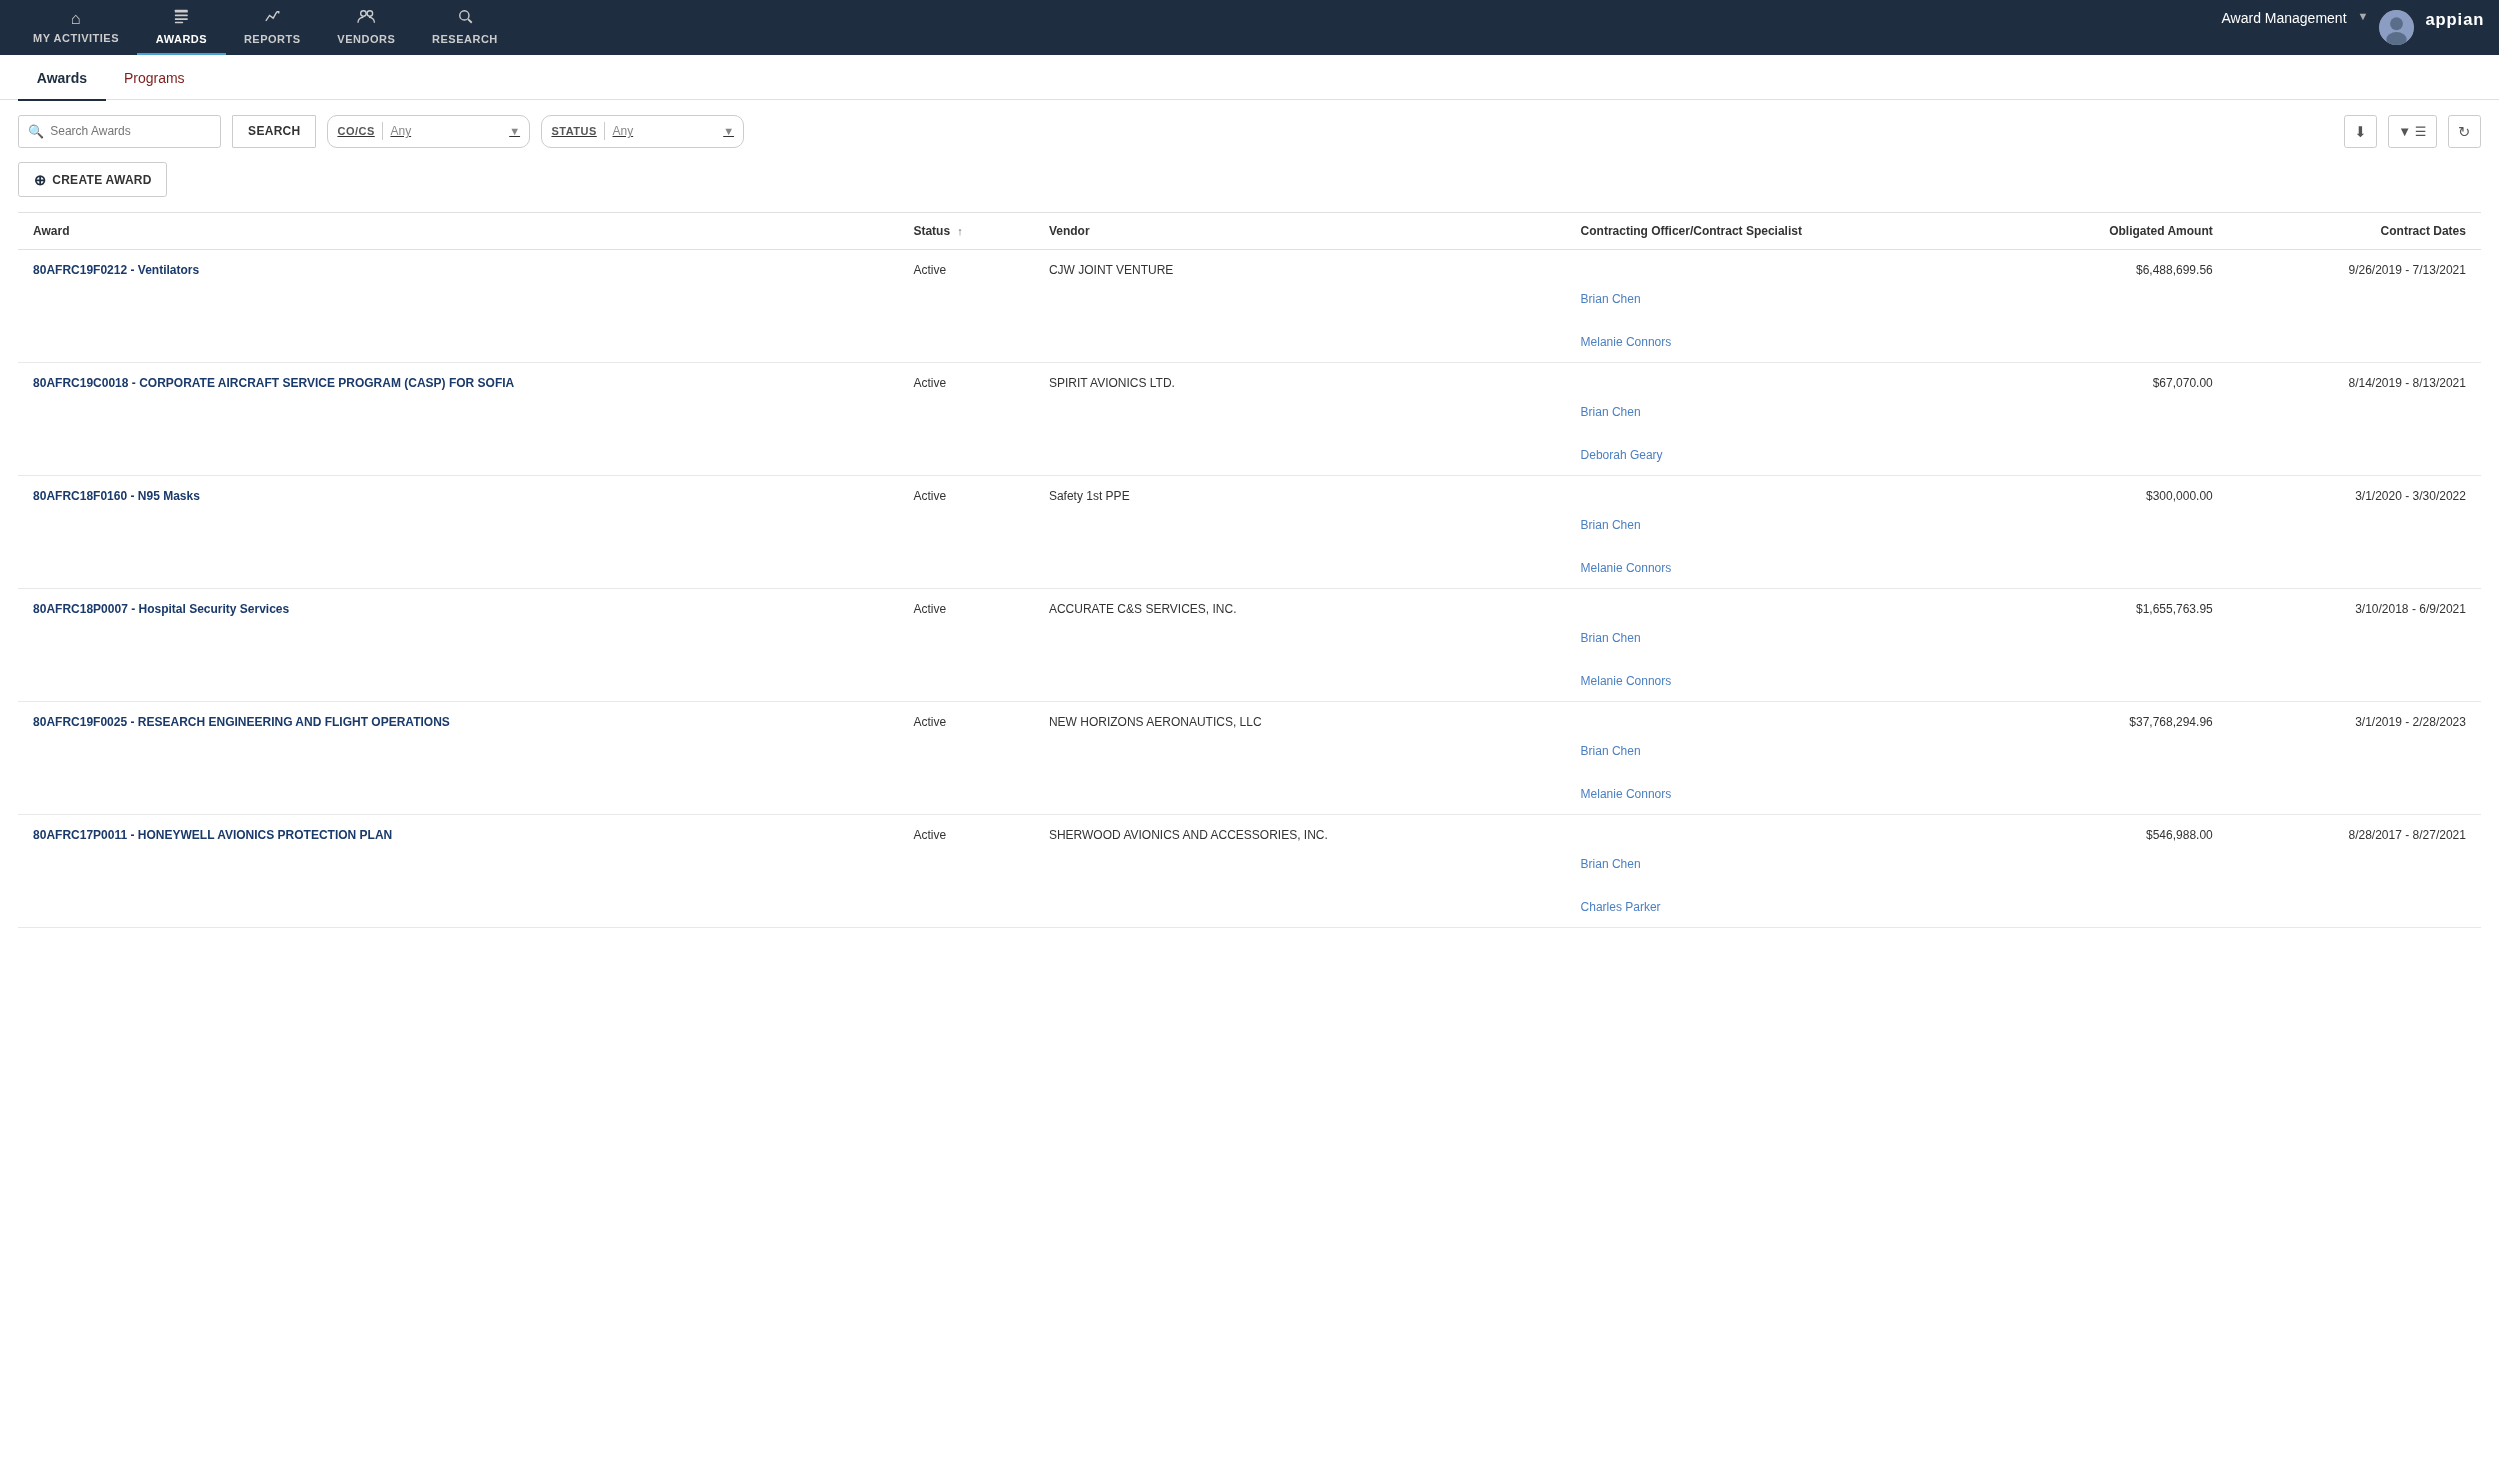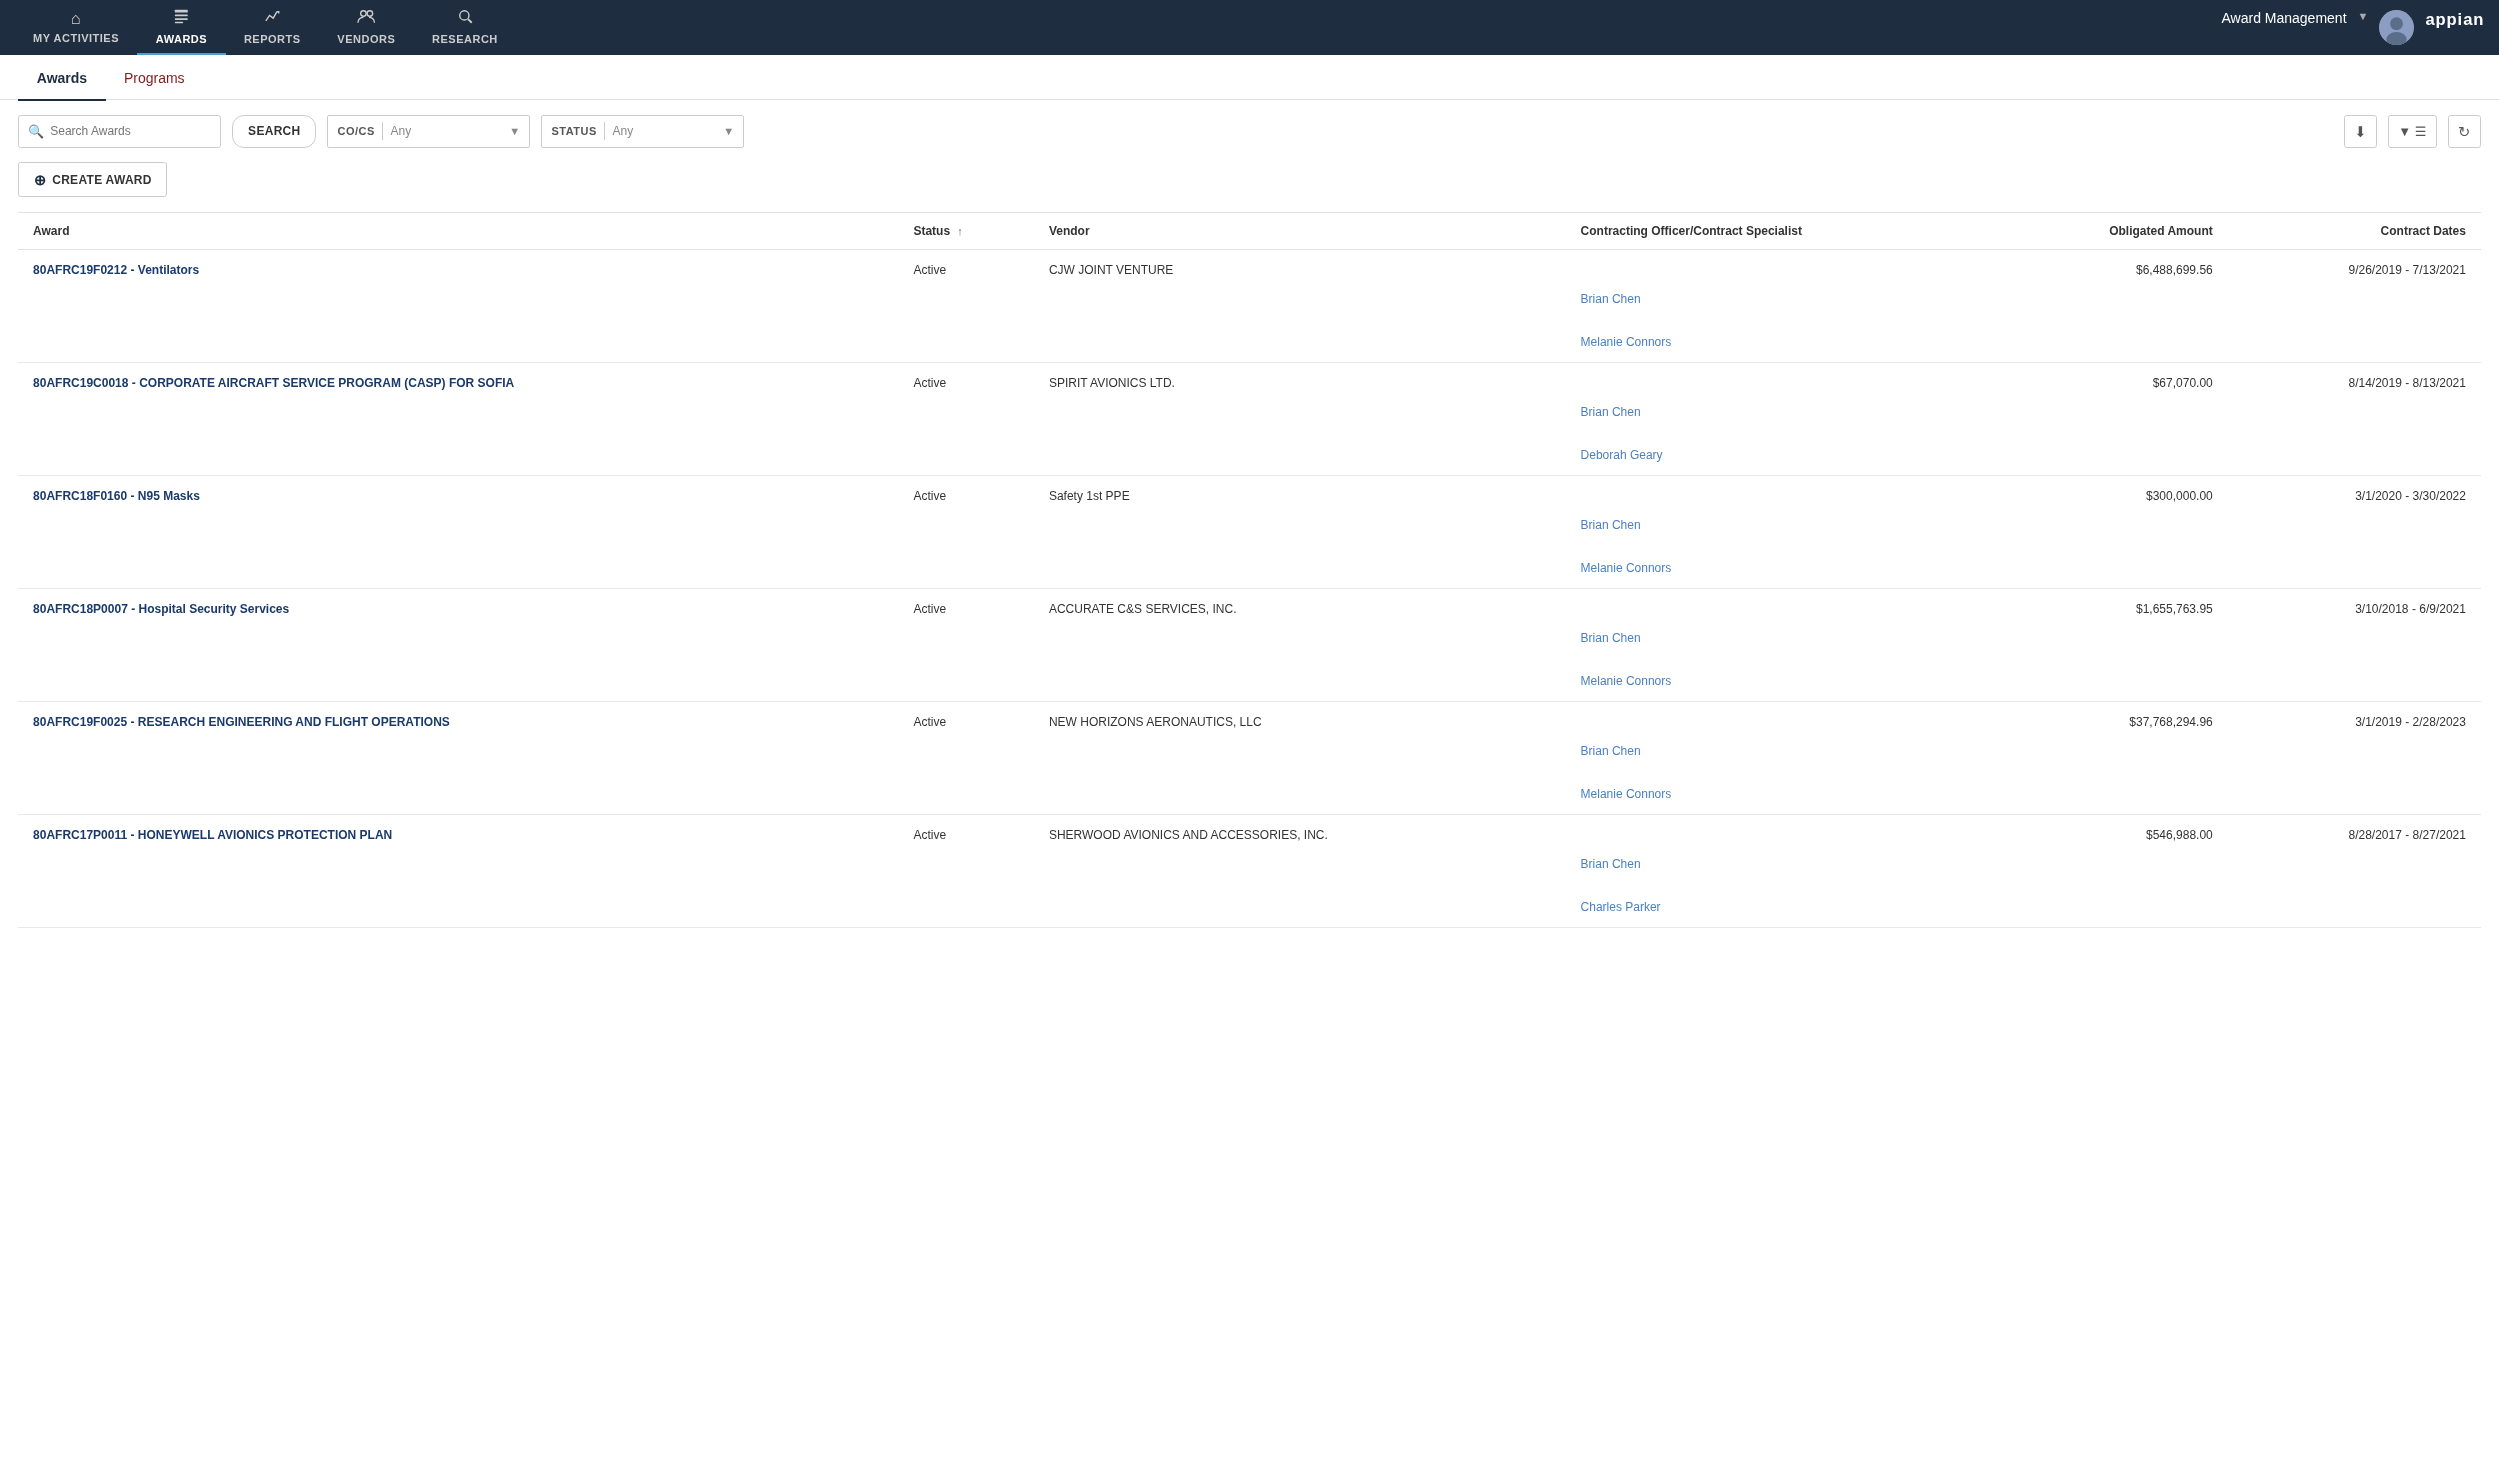--- a/index.html
+++ b/index.html
@@ -109,36 +109,37 @@
       font-size: 12px;
       color: #6d28d9;
       background: transparent;
       width: 147px;
     }
     .search-btn {
       height: 33px;
       padding: 0 14.7px;
       background: #fff;
       border: 0.9px solid #ccc;
-      border-radius: 12px;
+      border-radius: 1px;
       cursor: pointer;
       font-size: 12px;
       font-weight: bold;
       color: #333;
       letter-spacing: 0.3px;
     }
     .filter-group {
       display: flex;
       align-items: center;
       border: 0.9px solid #ccc;
-      border-radius: 2px;
+      border-radius: 10px;
       height: 33px;
       padding: 0 9.2px;
       gap: 7.4px;
       min-width: 203px;
+      text-decoration: underline;
     }
     .filter-label {
       font-size: 11px;
       font-weight: bold;
       color: #555;
       letter-spacing: 0.5px;
     }
     .filter-divider {
       width: 0.9px;
       height: 18.4px;

